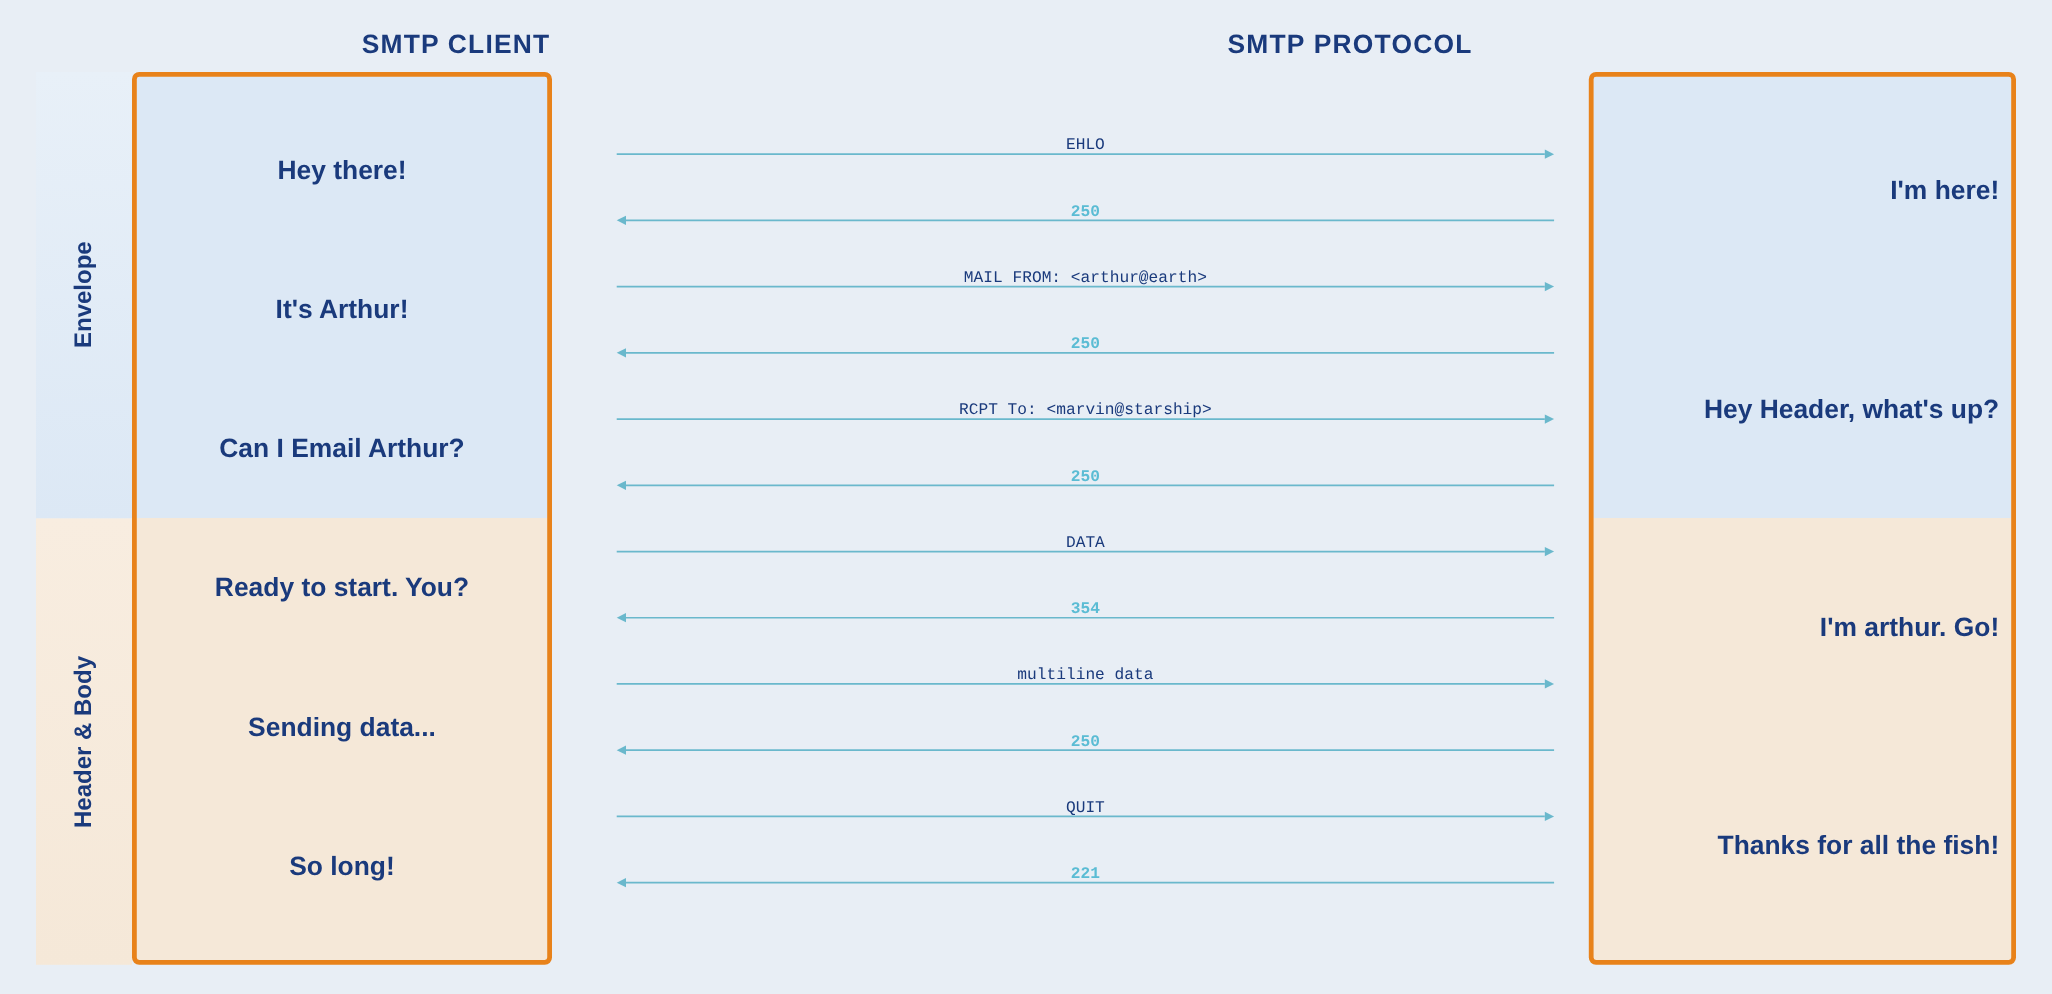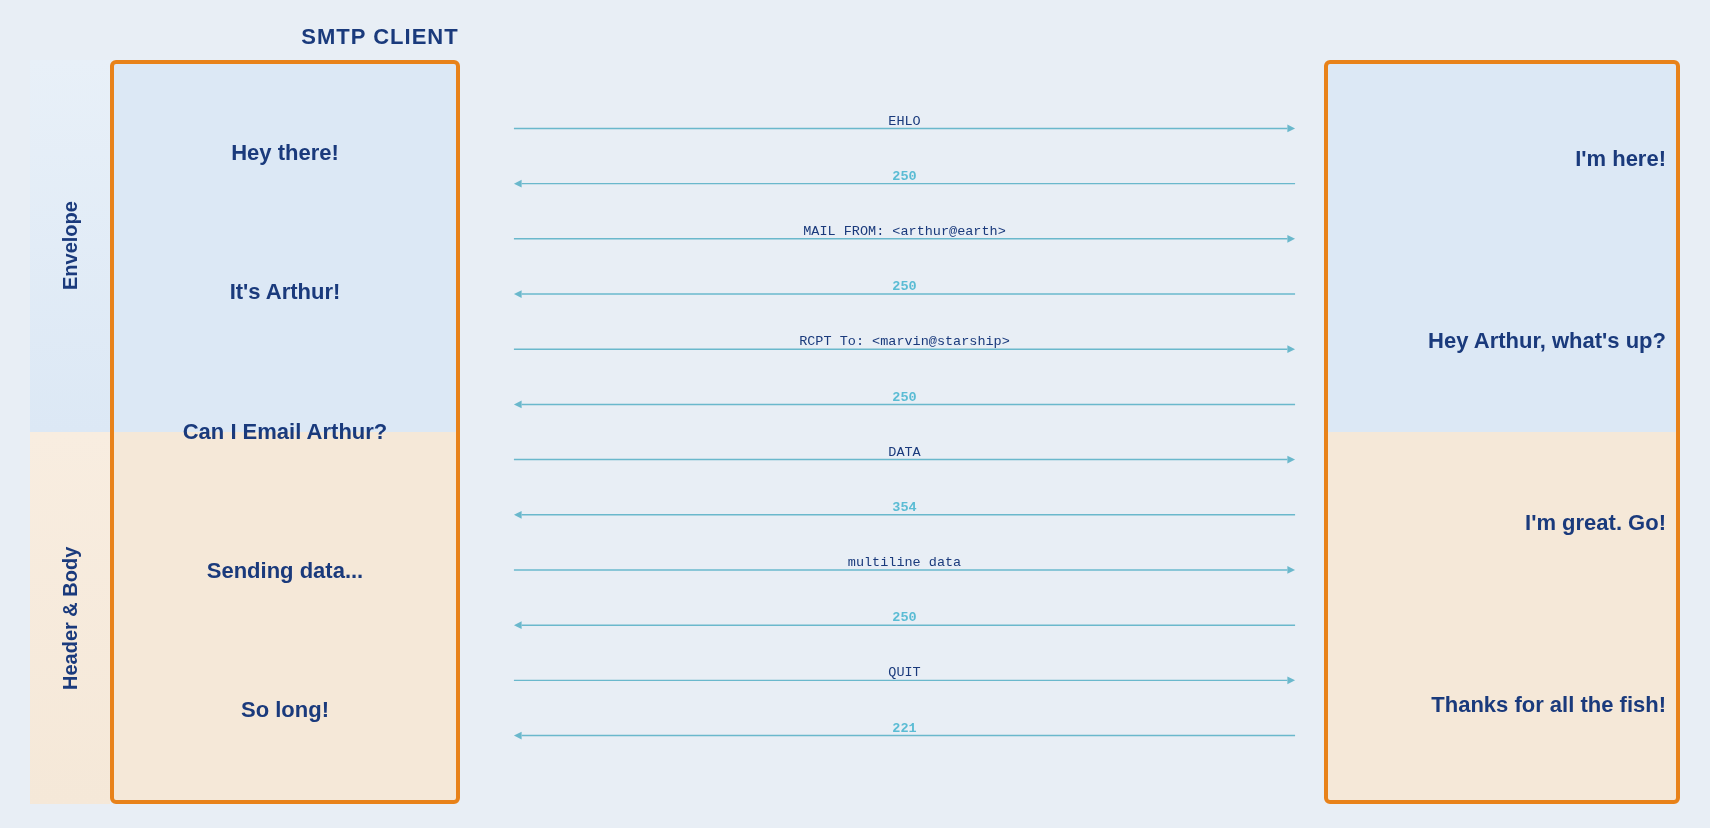--- a/index.html
+++ b/index.html
@@ -136,37 +136,39 @@
     }
   </style>
 </head>
 <body>
 
 <div class="outer-wrapper">
 
   <div class="col-headers">
     <div style="width:80px;"></div>
     <div class="col-header col-header-client">SMTP CLIENT</div>
+    <div class="col-header col-header-protocol">SMTP PROTOCOL</div>
   </div>
 
   <div class="diagram">
 
     <div class="left-labels">
       <div class="side-label side-label-envelope">
         <span>Envelope</span>
       </div>
       <div class="side-label side-label-body">
         <span>Header &amp; Body</span>
       </div>
     </div>
 
     <div class="client-box" id="client-box">
       <div class="client-message">Hey there!</div>
       <div class="client-message">It's Arthur!</div>
       <div class="client-message">Can I Email Arthur?</div>
+      <div class="client-message">Ready to start. You?</div>
       <div class="client-message">Sending data...</div>
       <div class="client-message">So long!</div>
     </div>
 
     <div class="proto-svg-wrapper" id="proto-area">
       <svg class="diagram-svg" id="proto-svg" xmlns="http://www.w3.org/2000/svg" viewBox="0 0 870 744">
 
       <g>
             <line x1="30" y1="57.23076923076923" x2="832" y2="57.23076923076923" stroke="#6ab8cc" stroke-width="1.5"></line>
             <polygon points="840,57.23076923076923 832,53.23076923076923 832,61.23076923076923" fill="#6ab8cc"></polygon>
@@ -225,19 +227,19 @@
           <g>
             <line x1="840" y1="686.7692307692308" x2="38" y2="686.7692307692308" stroke="#6ab8cc" stroke-width="1.5"></line>
             <polygon points="30,686.7692307692308 38,682.7692307692308 38,690.7692307692308" fill="#6ab8cc"></polygon>
           </g>
           <text x="435" y="682.7692307692308" fill="#5bbcd4" font-size="14px" font-family="Courier New, monospace" text-anchor="middle" font-weight="bold">221</text>
         </svg>
     </div>
 
     <div class="server-box" id="server-box">
       <div class="server-message">I'm here!</div>
-      <div class="server-message">Hey Arthur, what's up?</div>
-      <div class="server-message">I'm great. Go!</div>
+      <div class="server-message">Hey Header, what's up?</div>
+      <div class="server-message">I'm arthur. Go!</div>
       <div class="server-message">Thanks for all the fish!</div>
     </div>
 
   </div>
 </div>
 
 </body></html>

